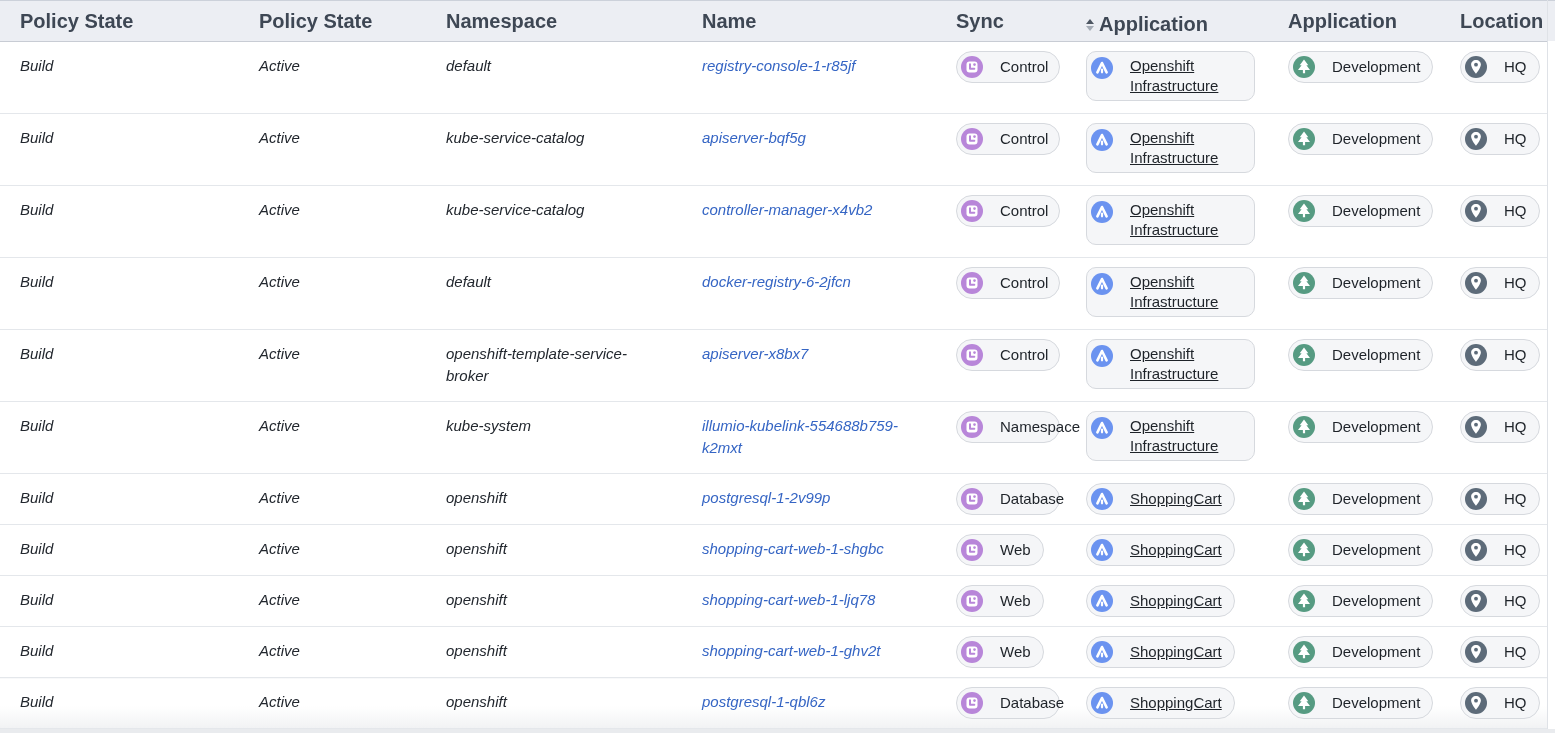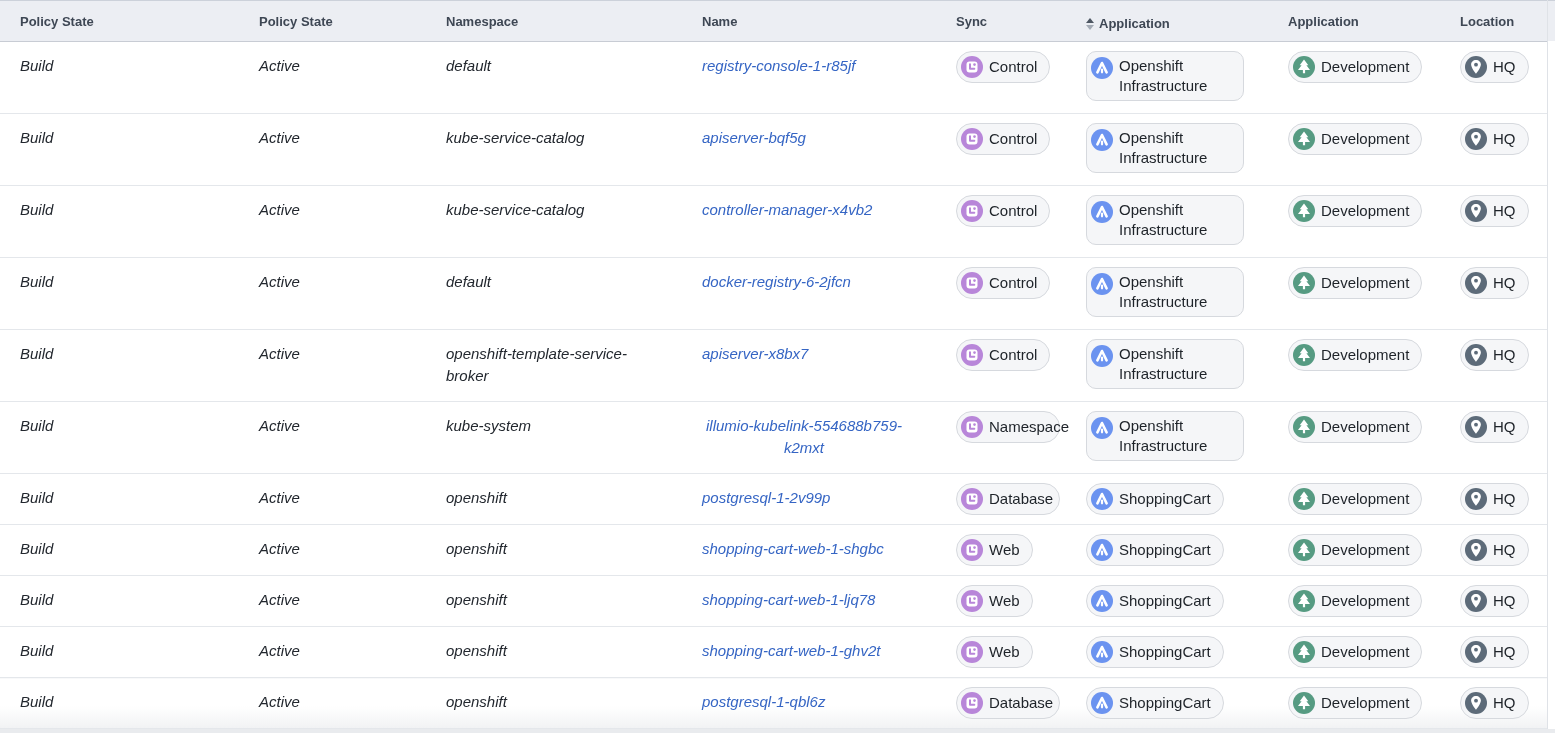--- a/index.html
+++ b/index.html
@@ -18,21 +18,21 @@
   col.c4 { width: 254px; } col.c5 { width: 130px; } col.c6 { width: 202px; }
   col.c7 { width: 172px; } col.c8 { width: 107px; }
 
   thead th {
     background: #eceef3;
     height: 41px;
     border-top: 1px solid #ccd1da;
     border-bottom: 1px solid #c8ccd4;
     text-align: left; vertical-align: middle;
     padding: 0 8px 0 20px;
-    font-size: 13px; font-weight: 700; color: #3e4754;
+    font-size: 20px; font-weight: 700; color: #3e4754;
     cursor: pointer; white-space: nowrap;
   }
   .th-flex { display: inline-flex; align-items: center; gap: 5px; }
   .sort-arrows { display: inline-flex; flex-direction: column; align-items: center; gap: 2px; }
   .sort-arrows .up {
     width: 0; height: 0;
     border-left: 4px solid transparent; border-right: 4px solid transparent;
     border-bottom: 5px solid #4d5662;
   }
   .sort-arrows .down {
@@ -47,35 +47,35 @@
     font-size: 15px;
     background: #fff;
   }
   tr.tall td { height: 72px; }
   tr.short td { height: 51px; }
   td.txt { padding: 13px 10px 8px 20px; line-height: 22px; color: #22272e; font-style: italic; }
   td.col-namespace { padding-right: 26px; margin-top: 38px; }
   td.col-name { padding-right: 30px; }
   td.pill-cell { padding: 9px 6px 6px 20px; }
 
-  a.name-link { color: #3565c4; text-decoration: none; line-height: 22px; display: inline-block; text-align: center; }
+  a.name-link { color: #3565c4; text-decoration: none; line-height: 22px; display: inline-block; }
 
   .pill {
-    display: inline-flex; align-items: center; gap: 6px;
+    display: inline-flex; align-items: center; gap: 17px;
     background: #f5f6f8;
     border: 1px solid #d6d9de;
     border-radius: 16px;
     padding: 4px 12px 4px 4px;
     font-size: 15px; color: #1e2329;
     line-height: 20px;
     cursor: pointer;
     max-width: 100%;
   }
   .pill .pill-label { white-space: nowrap; }
-  .pill.app .pill-label { max-width: 112px; white-space: normal; }
+  .pill.app .pill-label { max-width: 112px; white-space: normal; text-decoration: underline; }
   .pill.app.tall { border-radius: 10px; align-items: flex-start; }
   .pill.app.tall .pic { margin-top: 1px; }
 
   .pic {
     width: 22px; height: 22px; flex: none; border-radius: 50%;
     display: flex; align-items: center; justify-content: center;
   }
   .pic svg { display: block; width: 22px; height: 22px; }
 
   .right-gutter {

